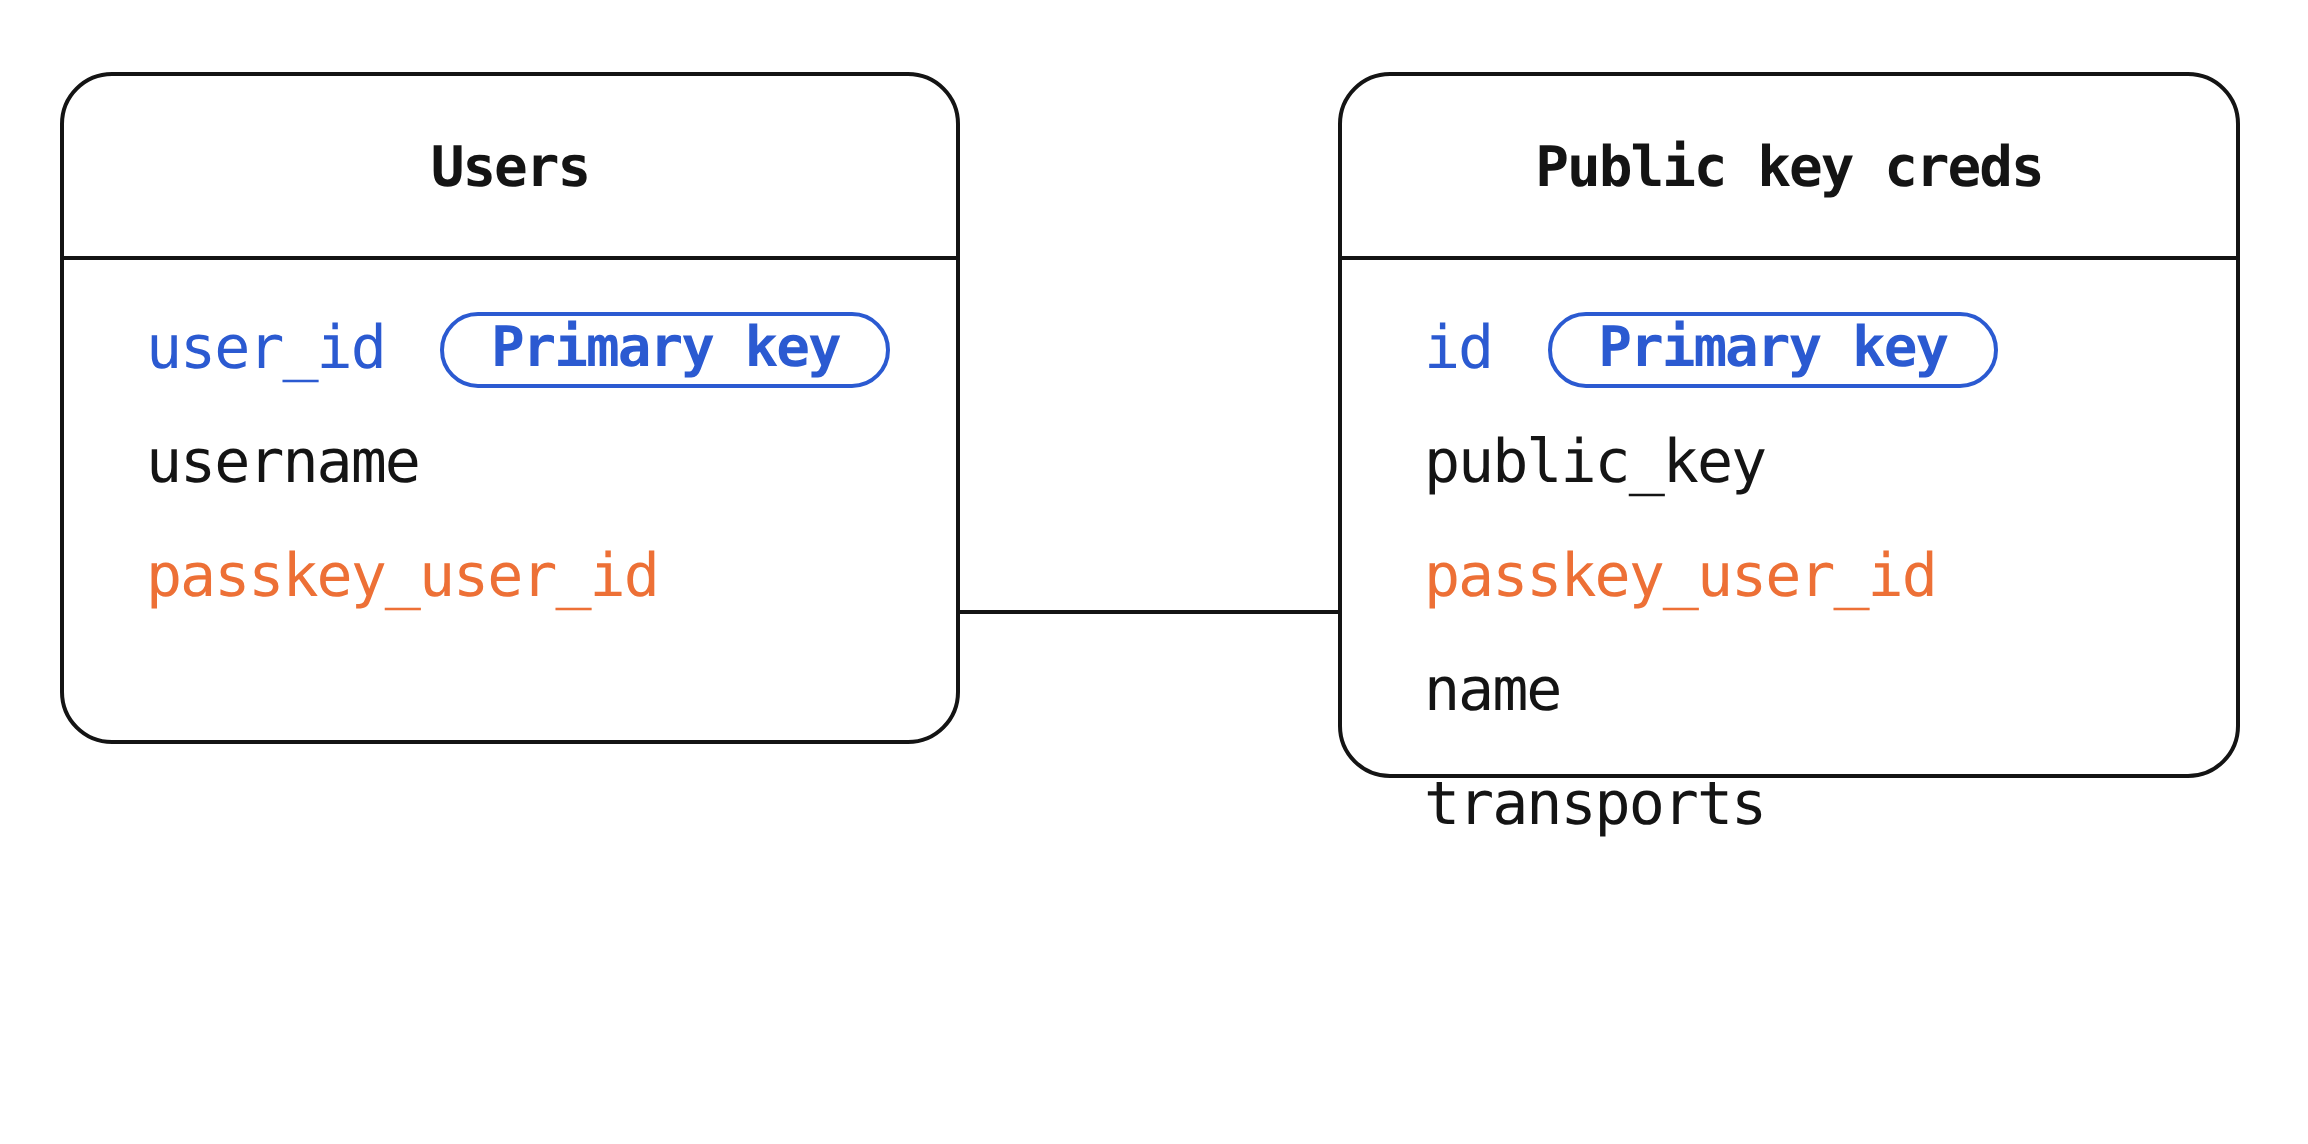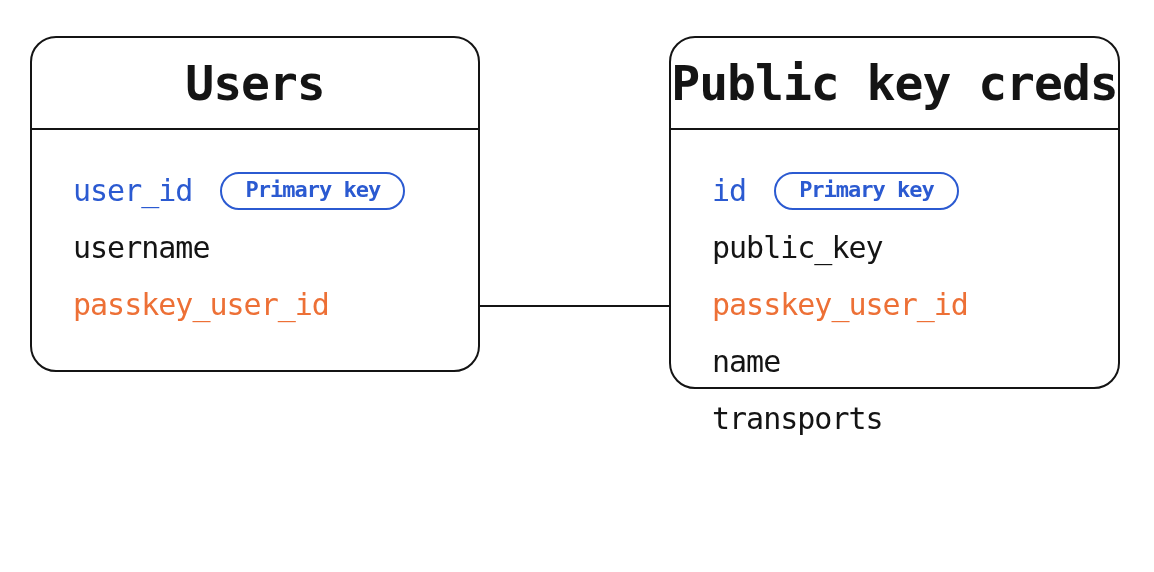--- a/index.html
+++ b/index.html
@@ -35,30 +35,30 @@
   .card-header{
     box-sizing:border-box;
     height:92px;
     border-bottom:2px solid var(--ink);
     display:flex;
     align-items:center;
     justify-content:center;
   }
   .card-title{
     margin:0;
-    font-size:48px;
+    font-size:28px;
     font-weight:bold;
     letter-spacing:-1px;
     white-space:nowrap;
     color:var(--ink);
   }
   .field-list{
     list-style:none;
     margin:0;
-    padding:32px 10px 0 41px;
+    padding:16px 10px 0 41px;
   }
   .field{
     height:57px;
     display:flex;
     align-items:center;
     white-space:nowrap;
   }
   .field-name{
     font-size:30px;
     letter-spacing:-1px;
@@ -69,21 +69,21 @@
   .badge{
     margin-left:28px;
     box-sizing:border-box;
     height:38px;
     display:inline-flex;
     align-items:center;
     padding:0 23px 2px 23px;
     border:2px solid var(--blue);
     border-radius:19px;
     color:var(--blue);
-    font-size:22px;
+    font-size:28px;
     font-weight:bold;
     letter-spacing:-1px;
   }
   .relationship-line{
     position:absolute;
     left:480px;
     top:305px;
     width:189px;
     height:2px;
     background:var(--ink);

